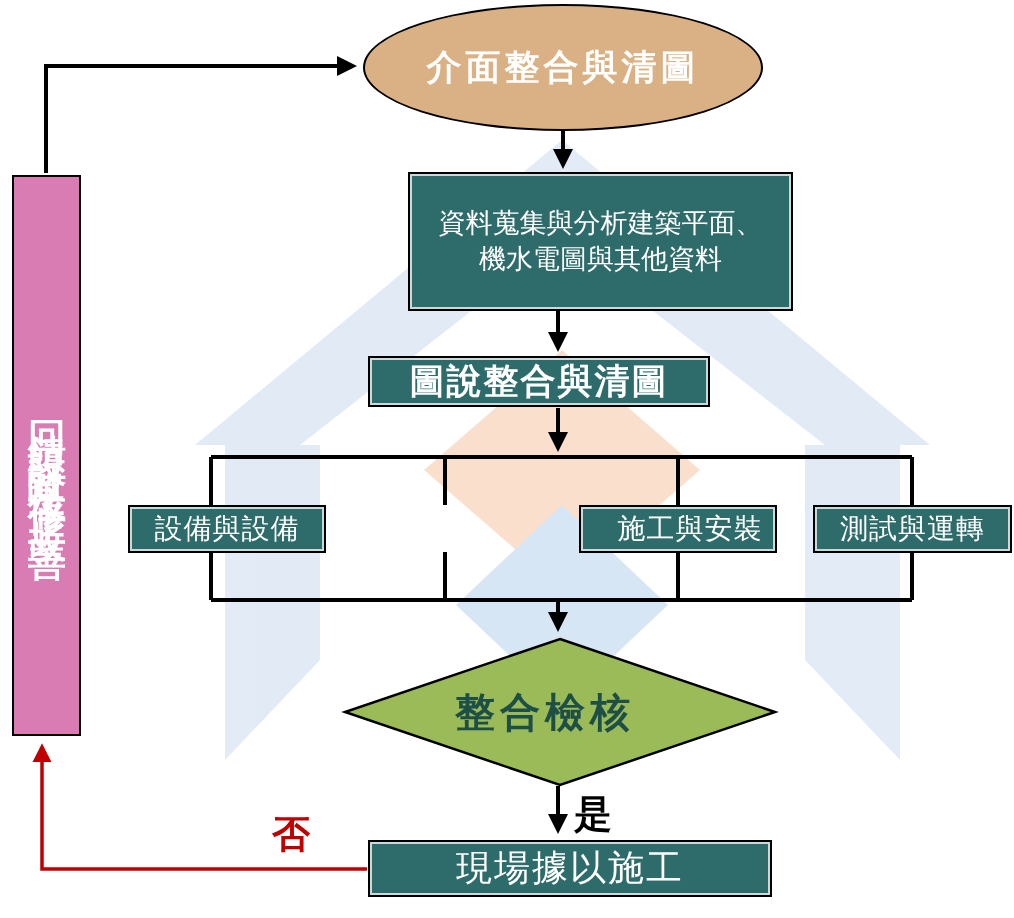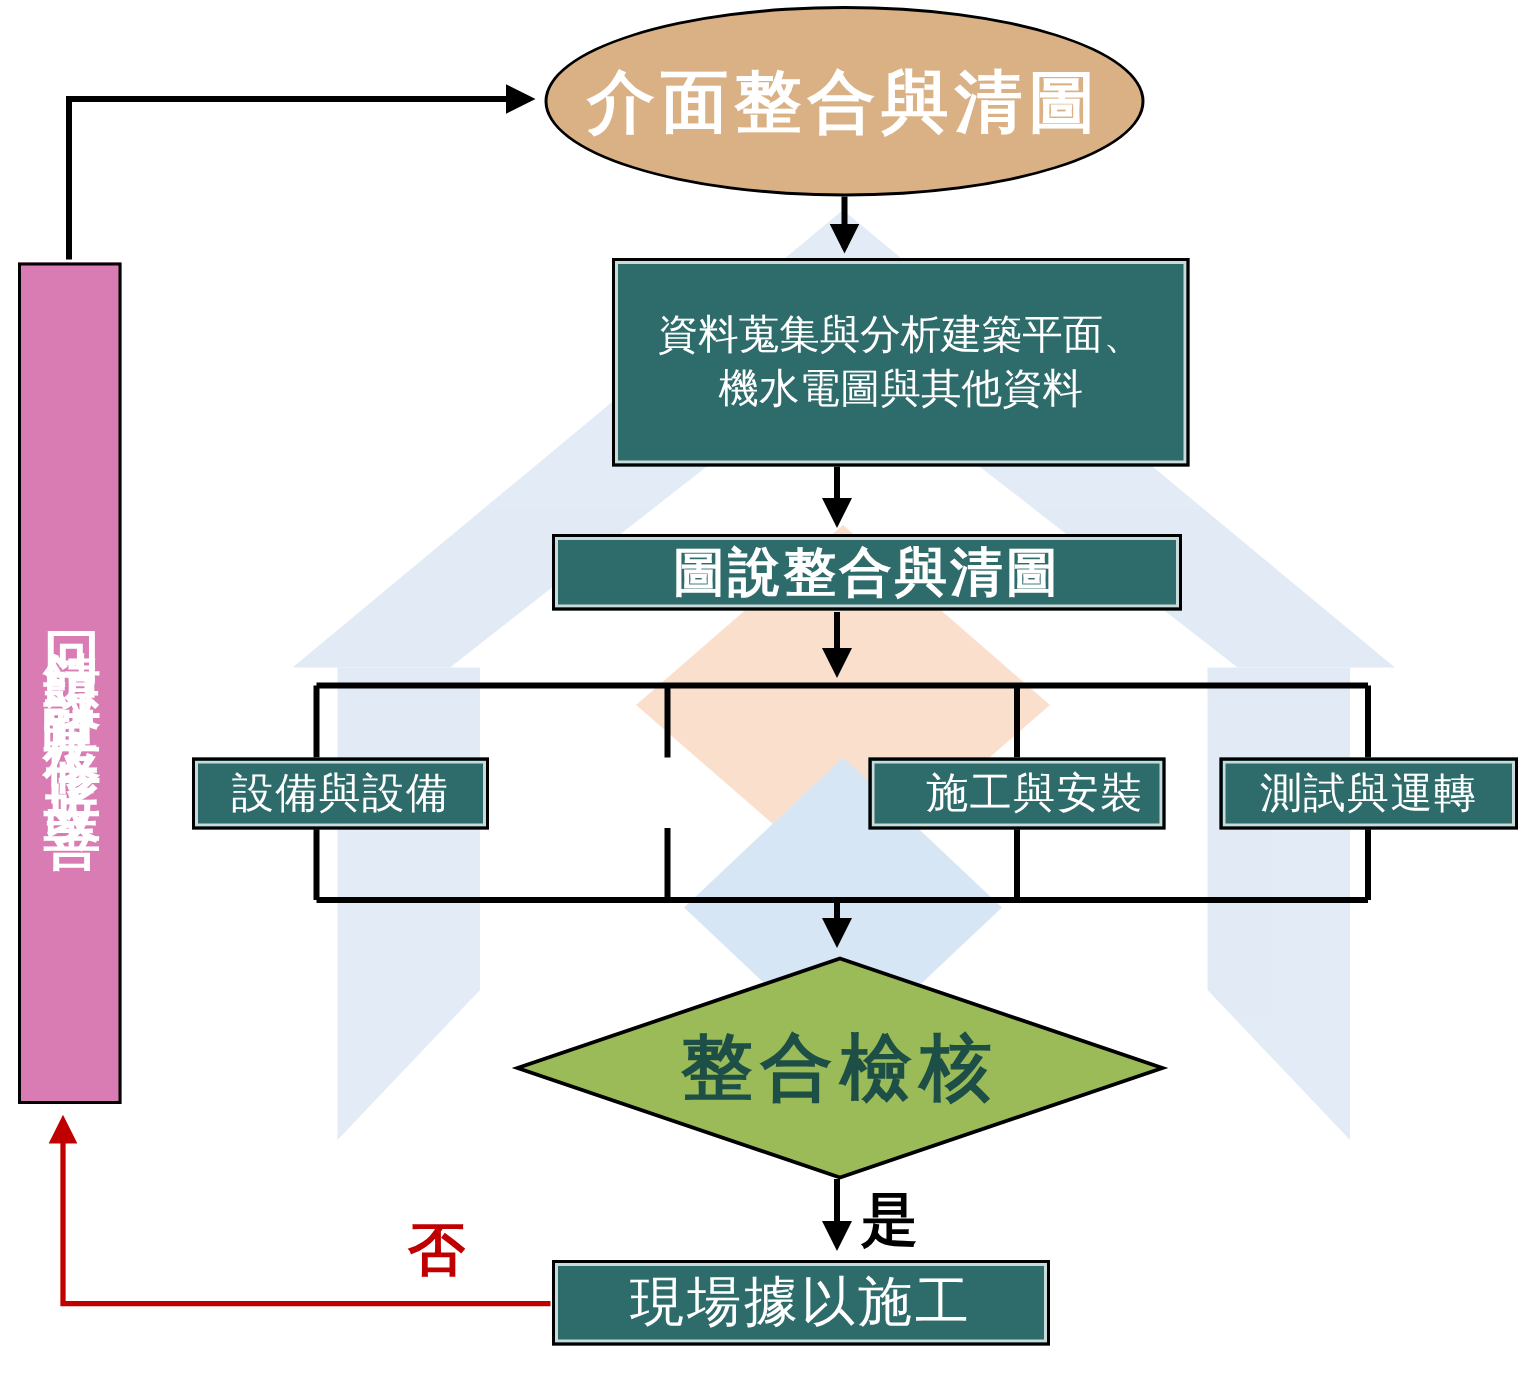--- a/index.html
+++ b/index.html
@@ -31,57 +31,57 @@
     box-shadow: inset 0 0 0 2px rgba(255,255,255,0.75);
     color: #ffffff;
   }
   .ellipse {
     left: 363px; top: 4px; width: 400px; height: 127px;
     background: #D9B185;
     border: 2px solid #000;
     border-radius: 50%;
     color: #ffffff;
     font-weight: 700;
-    font-size: 45px;
+    font-size: 35px;
     letter-spacing: 4px;
   }
   .collect {
     left: 365px; top: 172px; width: 385px; height: 139px;
     font-size: 27px;
     line-height: 1.32;
     flex-direction: column;
     font-weight: 400;
     margin-left: 43px;
   }
   .integrate {
-    left: 368px; top: 356px; width: 420px; height: 51px;
+    left: 368px; top: 356px; width: 342px; height: 51px;
     font-size: 35px;
     font-weight: 700;
     letter-spacing: 2px;
   }
   .branch {
     top: 505px; height: 48px;
     font-size: 28px;
     font-weight: 400;
     letter-spacing: 1px;
   }
   .branch-1 { left: 112px; width: 198px; margin-left: 16px; }
   .branch-2 { left: 346px; width: 198px; }
   .branch-3 { left: 579px; width: 198px; padding-left: 24px; }
   .branch-4 { left: 813px; width: 199px; }
   .diamond-label {
-    left: 345px; top: 639px; width: 430px; height: 146px;
-    font-size: 48px;
+    left: 330px; top: 639px; width: 430px; height: 146px;
+    font-size: 40px;
     font-weight: 700;
     color: #1E4F46;
     letter-spacing: 5px;
     z-index: 3;
   }
   .construct {
-    left: 368px; top: 840px; width: 332px; height: 57px;
+    left: 368px; top: 840px; width: 404px; height: 57px;
     font-size: 36px;
     font-weight: 400;
     letter-spacing: 2px;
   }
   .feedback {
     left: 12px; top: 175px; width: 69px; height: 561px;
     background: #D97CB4;
     border: 2px solid #000;
     color: #ffffff;
     font-weight: 700;

